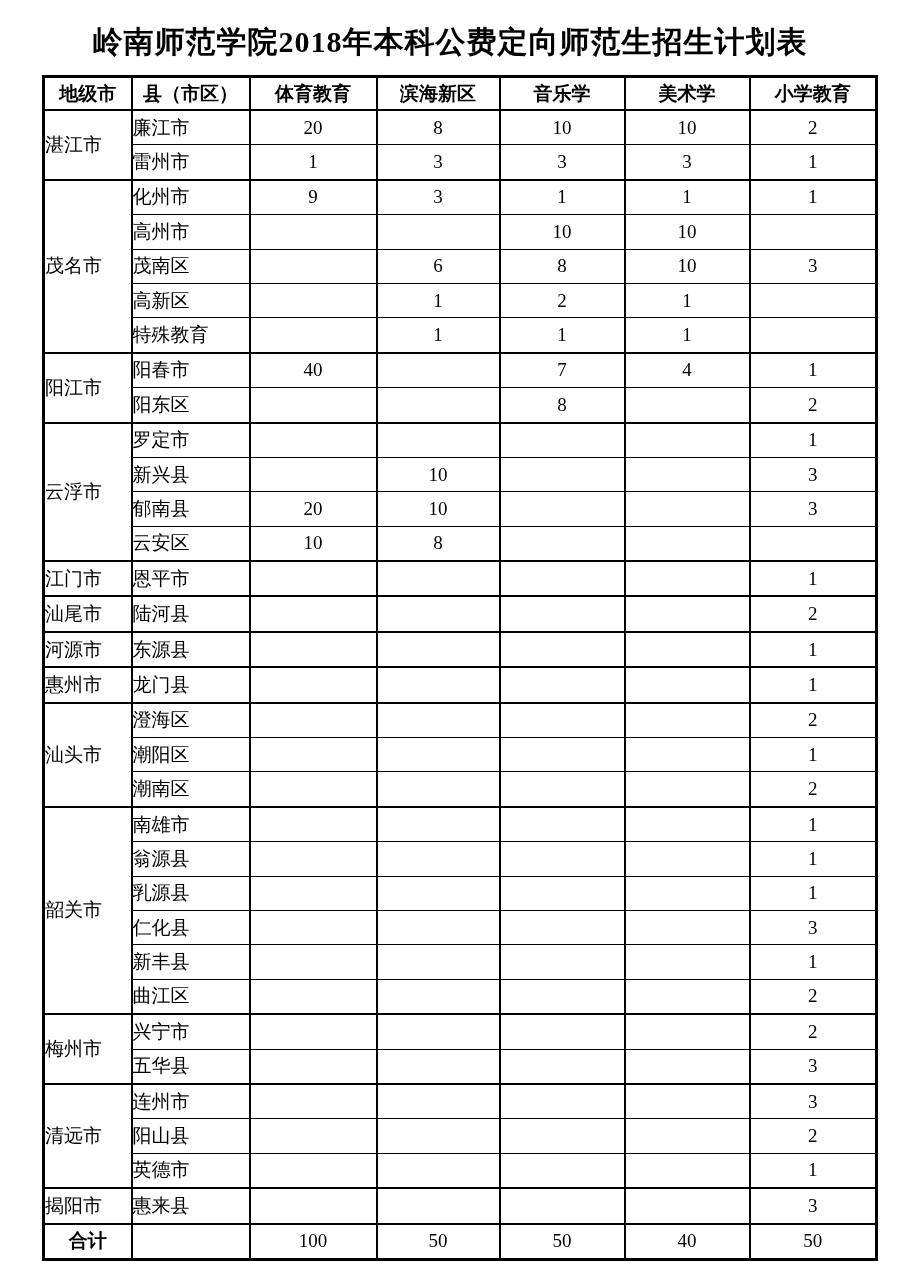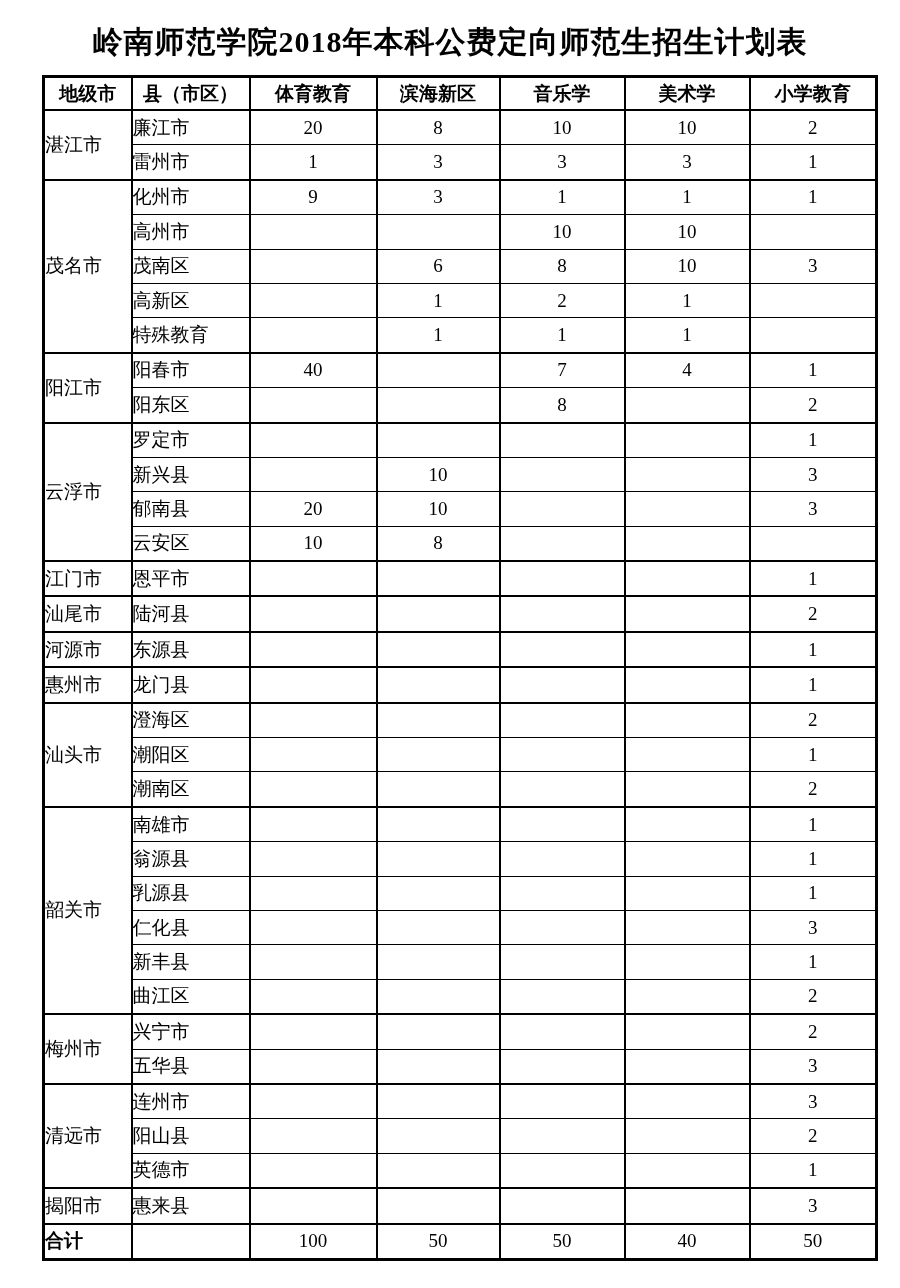--- a/index.html
+++ b/index.html
@@ -49,21 +49,21 @@
     height: 33.4px;
     font-size: 19px;
     padding: 0;
     overflow: hidden;
     white-space: nowrap;
   }
   table.plan tr.group-start td { border-top: 2px solid #000; }
   td.city  { text-align: left; }
   td.county { text-align: left; padding-left: 7px; font-family: Liberation Serif, serif; }
   td.num   { text-align: center; }
-  td.total-label { text-align: left; font-weight: bold; font-size: 20px; }
+  td.total-label { text-align: center; font-weight: bold; font-size: 20px; }
 </style>
 </head>
 <body>
 
 <div class="page">
   <h1 class="title">岭南师范学院2018年本科公费定向师范生招生计划表</h1>
   <table class="plan">
     <colgroup id="cols">
         <col style="width: 88px;">
         <col style="width: 118px;">

